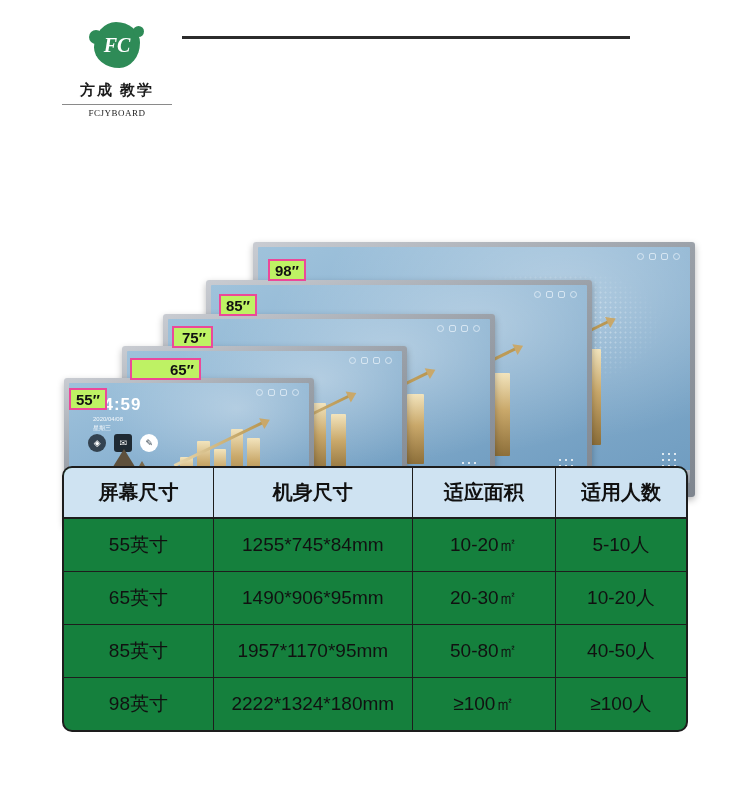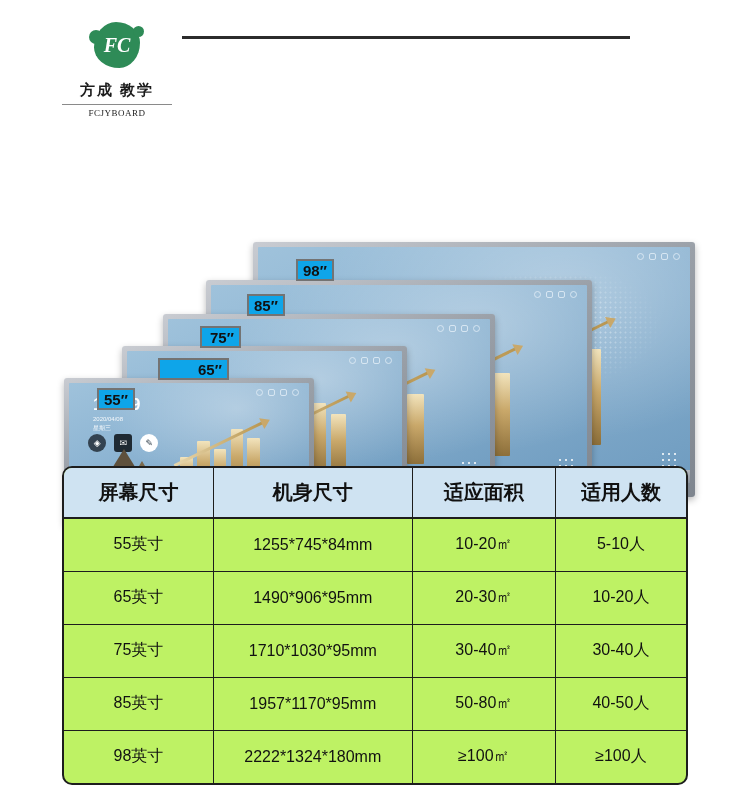--- a/index.html
+++ b/index.html
@@ -228,58 +228,57 @@
     width: 18px; height: 18px; border-radius: 50%;
     background: rgba(30,40,50,.82);
     display:flex; align-items:center; justify-content:center;
     color:#fff; font-size:9px;
   }
   .appicons .ic.sq { border-radius: 3px; background:#1f2a33; }
   .appicons .ic.wh { background:#ffffff; color:#2a3a46; }
 
   .size-tag {
     position: absolute;
-    background: #0ea5e9;
-    border: 2px solid #737373;
+    background: #bef264;
+    border: 2px solid #ec4899;
     color: #111;
     font-weight: bold;
     font-size: 15px;
     padding: 0 5px 1px 5px;
     line-height: 19px;
     height: 22px;
     z-index: 40;
     font-family: "Liberation Sans", sans-serif;
-    margin-left: 28px;
   }
 
   
   .table-wrap {
     position: absolute;
     left: 62px;
     top: 466px;
     width: 626px;
     border: 2px solid #1d1d1d;
     border-radius: 10px;
     overflow: hidden;
-    background: #bef264;
+    background: #15803d;
   }
   table { width: 100%; border-collapse: collapse; }
   thead td {
     background: #cfe3f2;
     height: 50px;
     font-size: 20px;
     font-weight: bold;
     color: #111;
     text-align: center;
     border-bottom: 2px solid #1d1d1d;
   }
   tbody td {
     height: 53px;
     text-align: center;
-    font-size: 16px;
+    font-size: 19px;
     color: #111;
     border-bottom: 1px solid #1d1d1d;
     border-right: 1px solid #1d1d1d;
     font-family: "Liberation Sans", sans-serif;
   }
   tbody tr:last-child td { border-bottom: none; }
   tbody td:last-child { border-right: none; }
   thead td { border-right: 1px solid #1d1d1d; }
   thead td:last-child { border-right: none; }
   .col1 { width: 24%; }
@@ -467,26 +466,20 @@
         <td>10-20㎡</td>
         <td>5-10人</td>
       </tr>
       <tr>
         <td>65英寸</td>
         <td>1490*906*95mm</td>
         <td>20-30㎡</td>
         <td>10-20人</td>
       </tr>
       <tr>
-        <td>75英寸</td>
-        <td>1710*1030*95mm</td>
-        <td>30-40㎡</td>
-        <td>30-40人</td>
-      </tr>
-      <tr>
         <td>85英寸</td>
         <td>1957*1170*95mm</td>
         <td>50-80㎡</td>
         <td>40-50人</td>
       </tr>
       <tr>
         <td>98英寸</td>
         <td>2222*1324*180mm</td>
         <td>≥100㎡</td>
         <td>≥100人</td>

